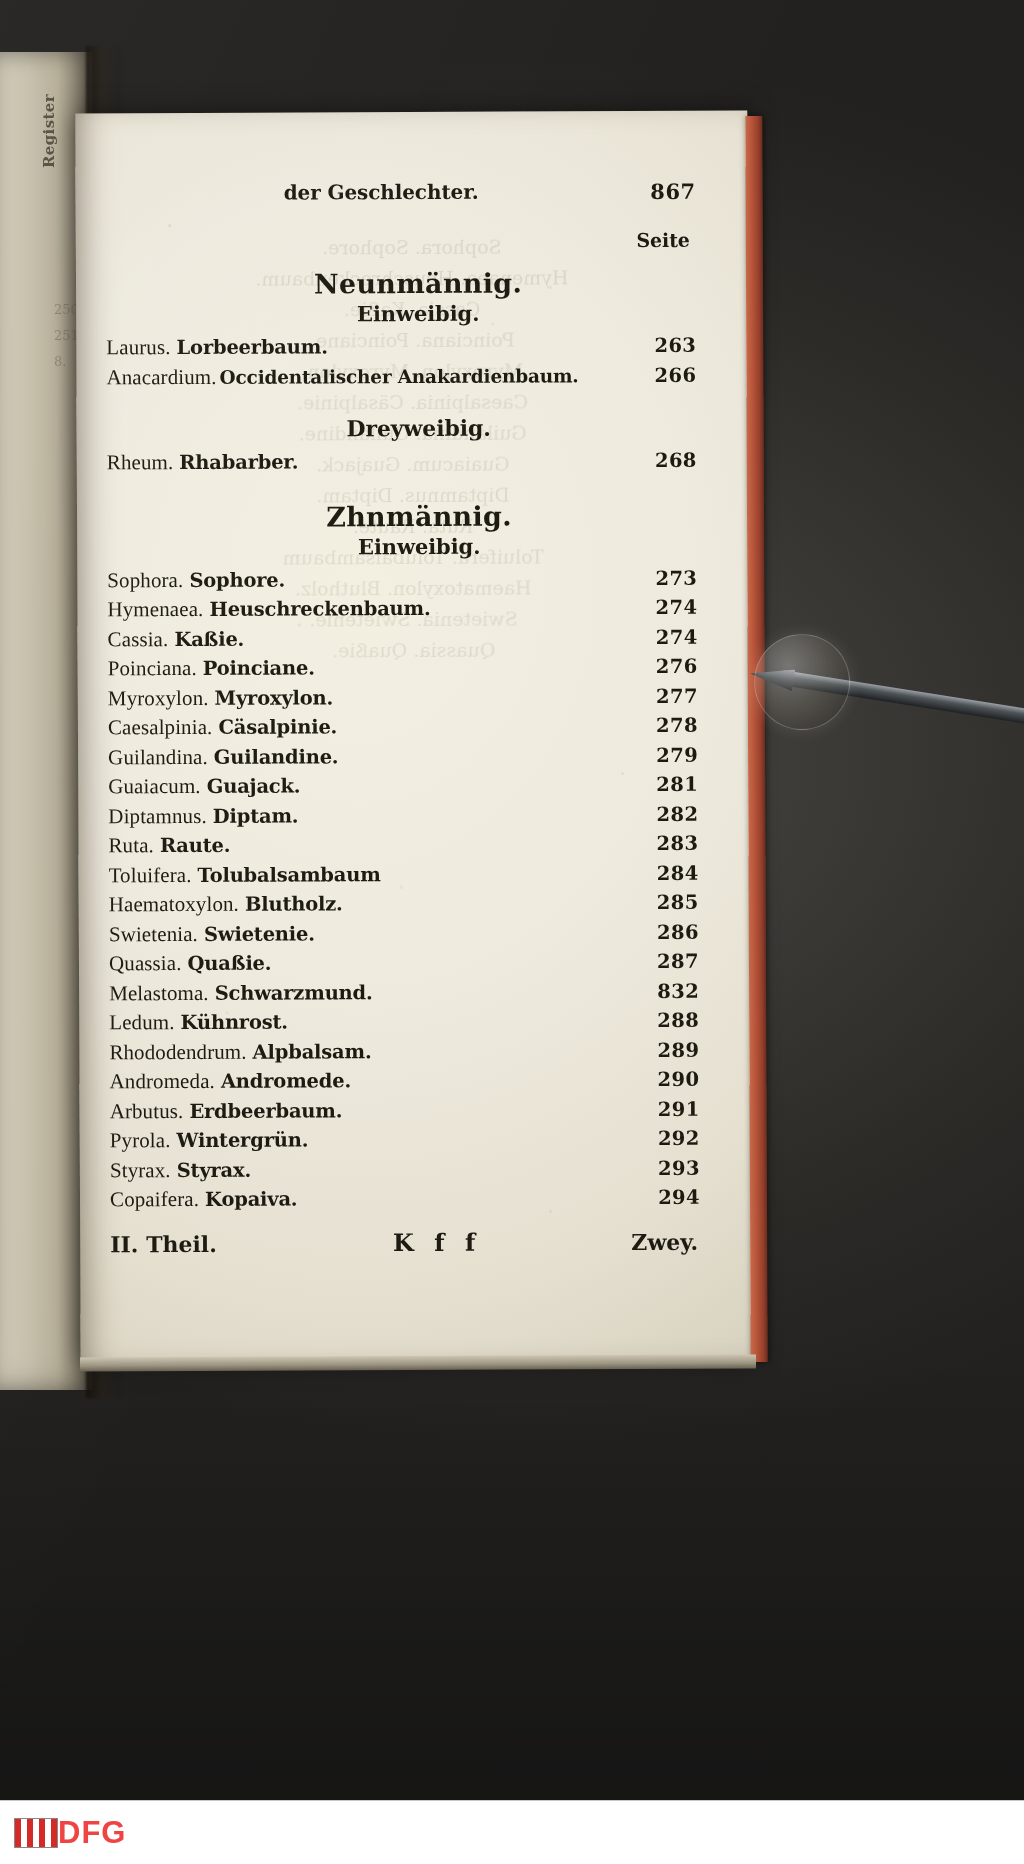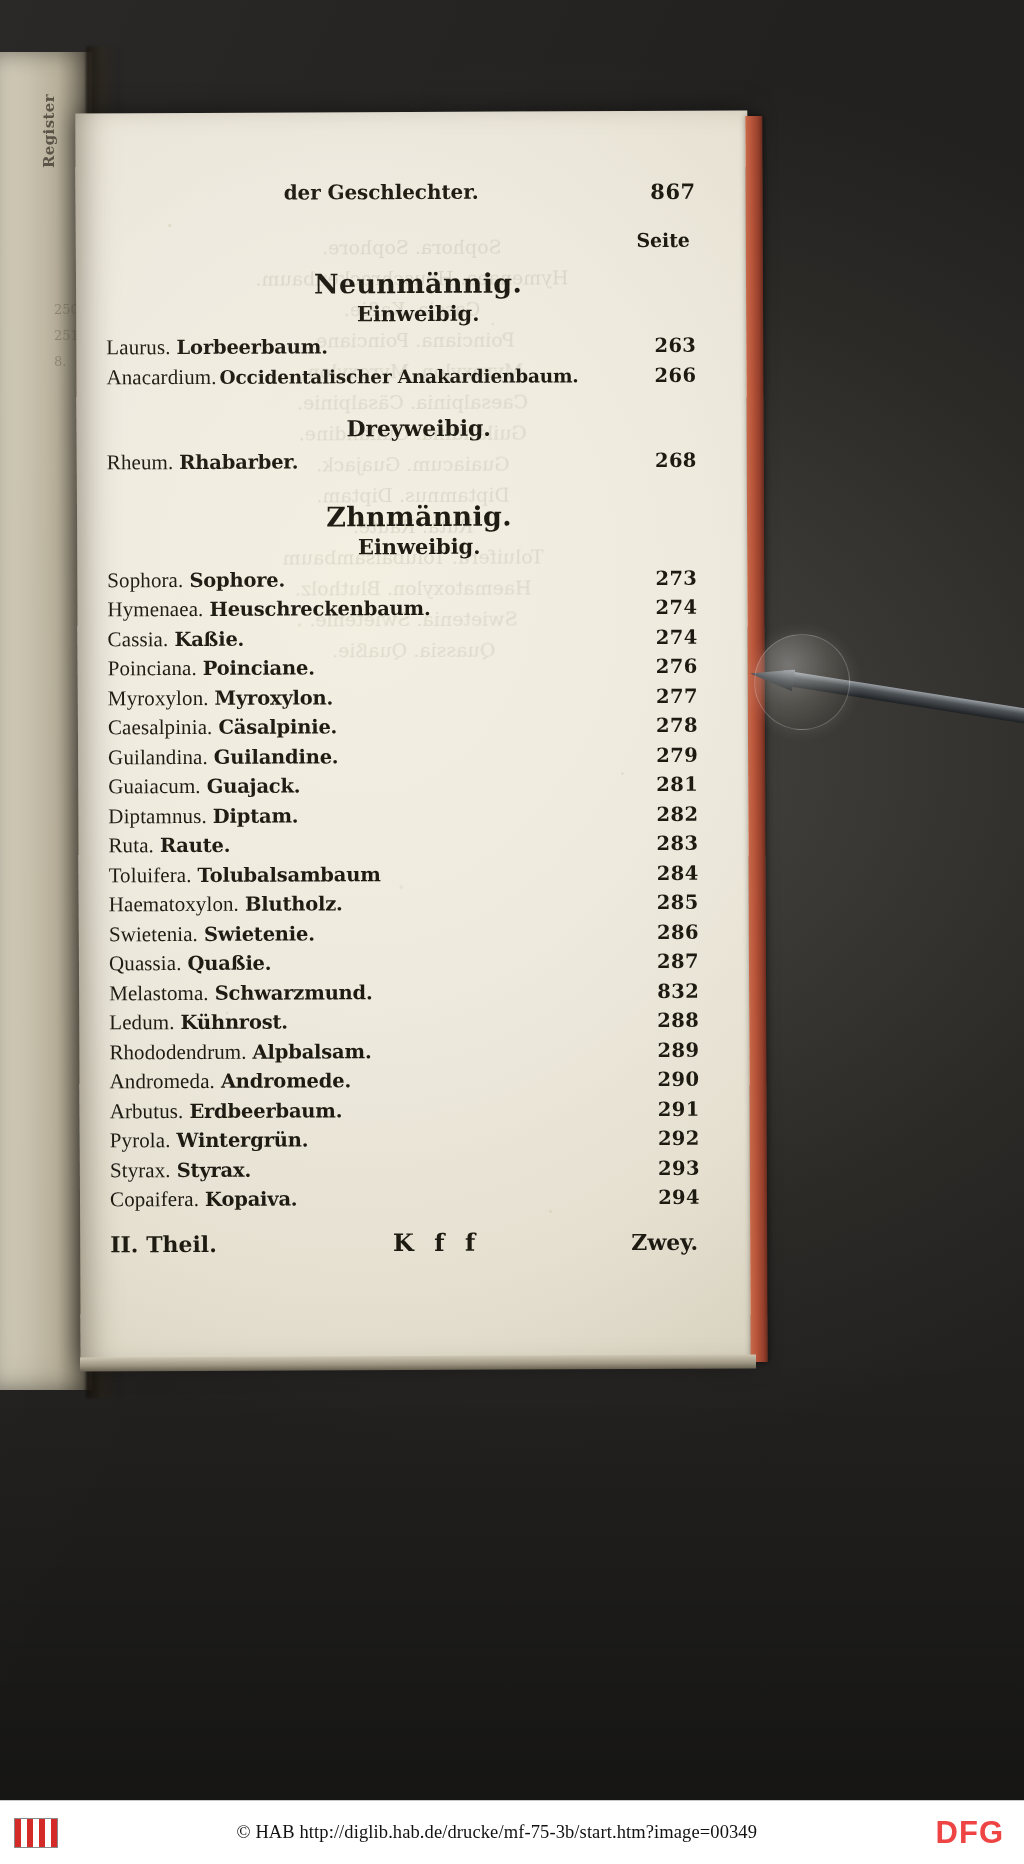--- a/index.html
+++ b/index.html
@@ -515,15 +515,14 @@
 <div id="attribution-bar">
   <div id="colorbar">
       <span style="background: rgb(212, 42, 40);"></span>
       <span style="background: rgb(255, 255, 255);"></span>
       <span style="background: rgb(212, 42, 40);"></span>
       <span style="background: rgb(255, 255, 255);"></span>
       <span style="background: rgb(212, 42, 40);"></span>
       <span style="background: rgb(255, 255, 255);"></span>
       <span style="background: rgb(212, 42, 40);"></span>
     </div>
-  <div id="attribution-text">© HAB http://diglib.hab.de/drucke/mf-75-3b/start.htm?image=00349</div>
   <div id="dfg-logo">DFG</div>
 </div>
 
 </body></html>

